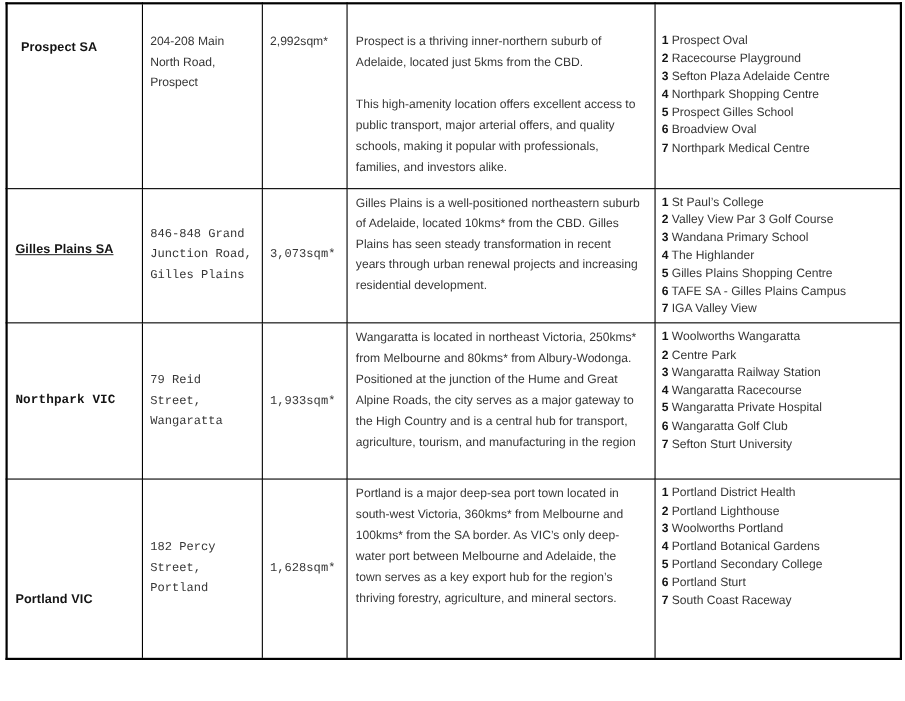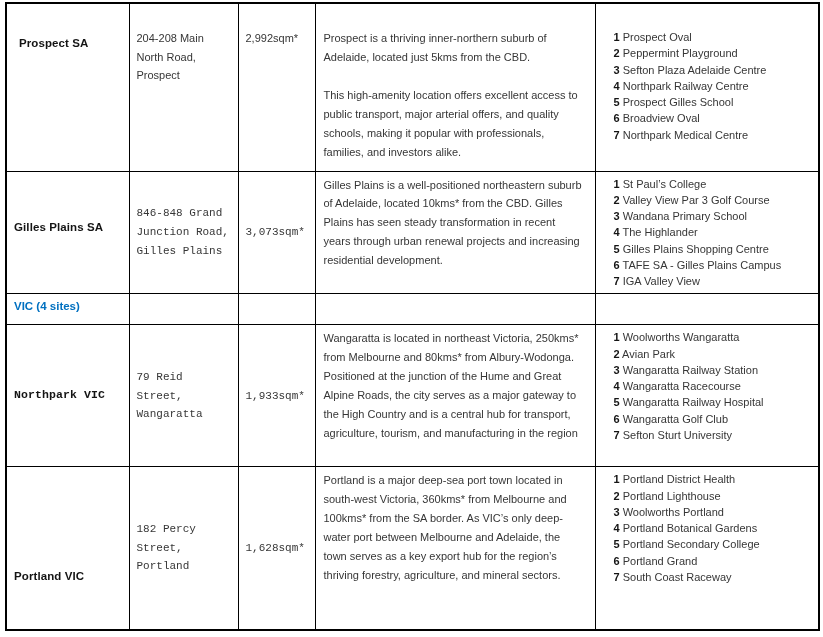--- a/index.html
+++ b/index.html
@@ -34,31 +34,31 @@
   tr.r4 { height: 142px; }
   tr.r5 { height: 163px; }
 
   .pname { font-weight: bold; color: #141414; font-size: 11.5px; letter-spacing: .1px; }
   .caddr, .csize { line-height: 1.7; }
 
   .cdesc { padding-left: 8px; padding-right: 10px; }
   .cdesc p { margin: 0; line-height: 1.72; }
   .cdesc p + p { margin-top: 19px; }
 
-  .clist { padding-left: 18px; }
+  .clist { padding-left: 6px; }
   .amen { line-height: 1.48; white-space: nowrap; }
   .amen .n { font-weight: bold; color: #141414; }
 
   
   tr.r1 td { padding-top: 25px; }
   tr.r1 td.cname { padding-top: 31px; padding-left: 12px; }
 
   
   .vmid { vertical-align: middle; font-family: Liberation Mono, monospace; }
-  tr.r2 td.cname { vertical-align: middle; padding-bottom: 13px; }
+  tr.r2 td.cname { vertical-align: middle; padding-bottom: 13px; text-decoration: underline; }
   tr.r5 td.cname { vertical-align: bottom; padding-bottom: 44px; }
 
   
   .section-label {
     font-weight: bold;
     font-size: 11.5px;
     color: var(--section-color, #0070C0);
   }
   tr.r3 td { padding-top: 4px; }
 </style>
@@ -85,23 +85,23 @@
         </td>
         <td class="csize">
           <span>2,992sqm*</span>
         </td>
         <td class="cdesc">
           <p>Prospect is a thriving inner-northern suburb of Adelaide, located just 5kms from the CBD.</p>
           <p>This high-amenity location offers excellent access to public transport, major arterial offers, and quality schools, making it popular with professionals, families, and investors alike.</p>
         </td>
         <td class="clist">
           <div class="amen"><span class="n">1</span> <span>Prospect Oval</span></div>
-          <div class="amen"><span class="n">2</span> <span>Peppermint Playground</span></div>
+          <div class="amen"><span class="n">2</span> <span>Racecourse Playground</span></div>
           <div class="amen"><span class="n">3</span> <span>Sefton Plaza Adelaide Centre</span></div>
-          <div class="amen"><span class="n">4</span> <span>Northpark Railway Centre</span></div>
+          <div class="amen"><span class="n">4</span> <span>Northpark Shopping Centre</span></div>
           <div class="amen"><span class="n">5</span> <span>Prospect Gilles School</span></div>
           <div class="amen"><span class="n">6</span> <span>Broadview Oval</span></div>
           <div class="amen"><span class="n">7</span> <span>Northpark Medical Centre</span></div>
         </td>
       </tr>
 
       <tr class="r2">
         <td class="cname">
           <span class="pname">Gilles Plains SA</span>
         </td>
@@ -118,49 +118,40 @@
           <div class="amen"><span class="n">1</span> <span>St Paul’s College</span></div>
           <div class="amen"><span class="n">2</span> <span>Valley View Par 3 Golf Course</span></div>
           <div class="amen"><span class="n">3</span> <span>Wandana Primary School</span></div>
           <div class="amen"><span class="n">4</span> <span>The Highlander</span></div>
           <div class="amen"><span class="n">5</span> <span>Gilles Plains Shopping Centre</span></div>
           <div class="amen"><span class="n">6</span> <span>TAFE SA - Gilles Plains Campus</span></div>
           <div class="amen"><span class="n">7</span> <span>IGA Valley View</span></div>
         </td>
       </tr>
 
-      <tr class="r3">
-        <td class="csection">
-          <span class="section-label">VIC (4 sites)</span>
-        </td>
-        <td></td>
-        <td></td>
-        <td></td>
-        <td></td>
-      </tr>
 
       <tr class="r4">
         <td class="cname vmid">
           <span class="pname">Northpark VIC</span>
         </td>
         <td class="caddr vmid">
           <span>79 Reid Street, Wangaratta</span>
         </td>
         <td class="csize vmid">
           <span>1,933sqm*</span>
         </td>
         <td class="cdesc">
           <p>Wangaratta is located in northeast Victoria, 250kms* from Melbourne and 80kms* from Albury-Wodonga. Positioned at the junction of the Hume and Great Alpine Roads, the city serves as a major gateway to the High Country and is a central hub for transport, agriculture, tourism, and manufacturing in the region</p>
         </td>
         <td class="clist">
           <div class="amen"><span class="n">1</span> <span>Woolworths Wangaratta</span></div>
-          <div class="amen"><span class="n">2</span> <span>Avian Park</span></div>
+          <div class="amen"><span class="n">2</span> <span>Centre Park</span></div>
           <div class="amen"><span class="n">3</span> <span>Wangaratta Railway Station</span></div>
           <div class="amen"><span class="n">4</span> <span>Wangaratta Racecourse</span></div>
-          <div class="amen"><span class="n">5</span> <span>Wangaratta Railway Hospital</span></div>
+          <div class="amen"><span class="n">5</span> <span>Wangaratta Private Hospital</span></div>
           <div class="amen"><span class="n">6</span> <span>Wangaratta Golf Club</span></div>
           <div class="amen"><span class="n">7</span> <span>Sefton Sturt University</span></div>
         </td>
       </tr>
 
       <tr class="r5">
         <td class="cname">
           <span class="pname">Portland VIC</span>
         </td>
         <td class="caddr vmid">
@@ -171,20 +162,20 @@
         </td>
         <td class="cdesc">
           <p>Portland is a major deep-sea port town located in south-west Victoria, 360kms* from Melbourne and 100kms* from the SA border. As VIC’s only deep-water port between Melbourne and Adelaide, the town serves as a key export hub for the region’s thriving forestry, agriculture, and mineral sectors.</p>
         </td>
         <td class="clist">
           <div class="amen"><span class="n">1</span> <span>Portland District Health</span></div>
           <div class="amen"><span class="n">2</span> <span>Portland Lighthouse</span></div>
           <div class="amen"><span class="n">3</span> <span>Woolworths Portland</span></div>
           <div class="amen"><span class="n">4</span> <span>Portland Botanical Gardens</span></div>
           <div class="amen"><span class="n">5</span> <span>Portland Secondary College</span></div>
-          <div class="amen"><span class="n">6</span> <span>Portland Grand</span></div>
+          <div class="amen"><span class="n">6</span> <span>Portland Sturt</span></div>
           <div class="amen"><span class="n">7</span> <span>South Coast Raceway</span></div>
         </td>
       </tr>
 
     </tbody>
   </table>
 </div>
 
 </body></html>

